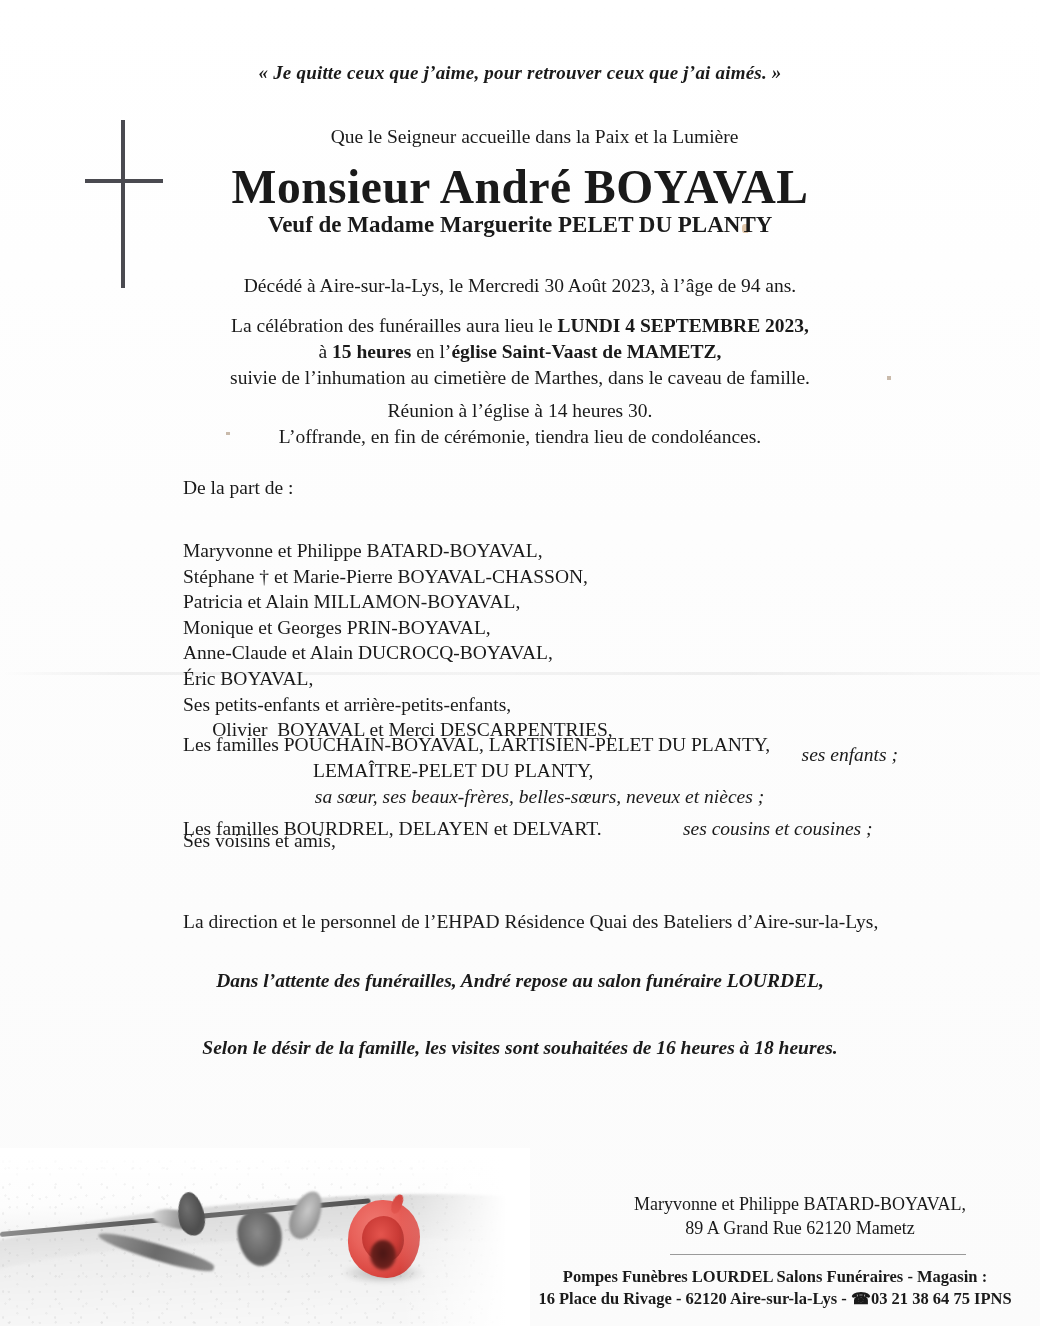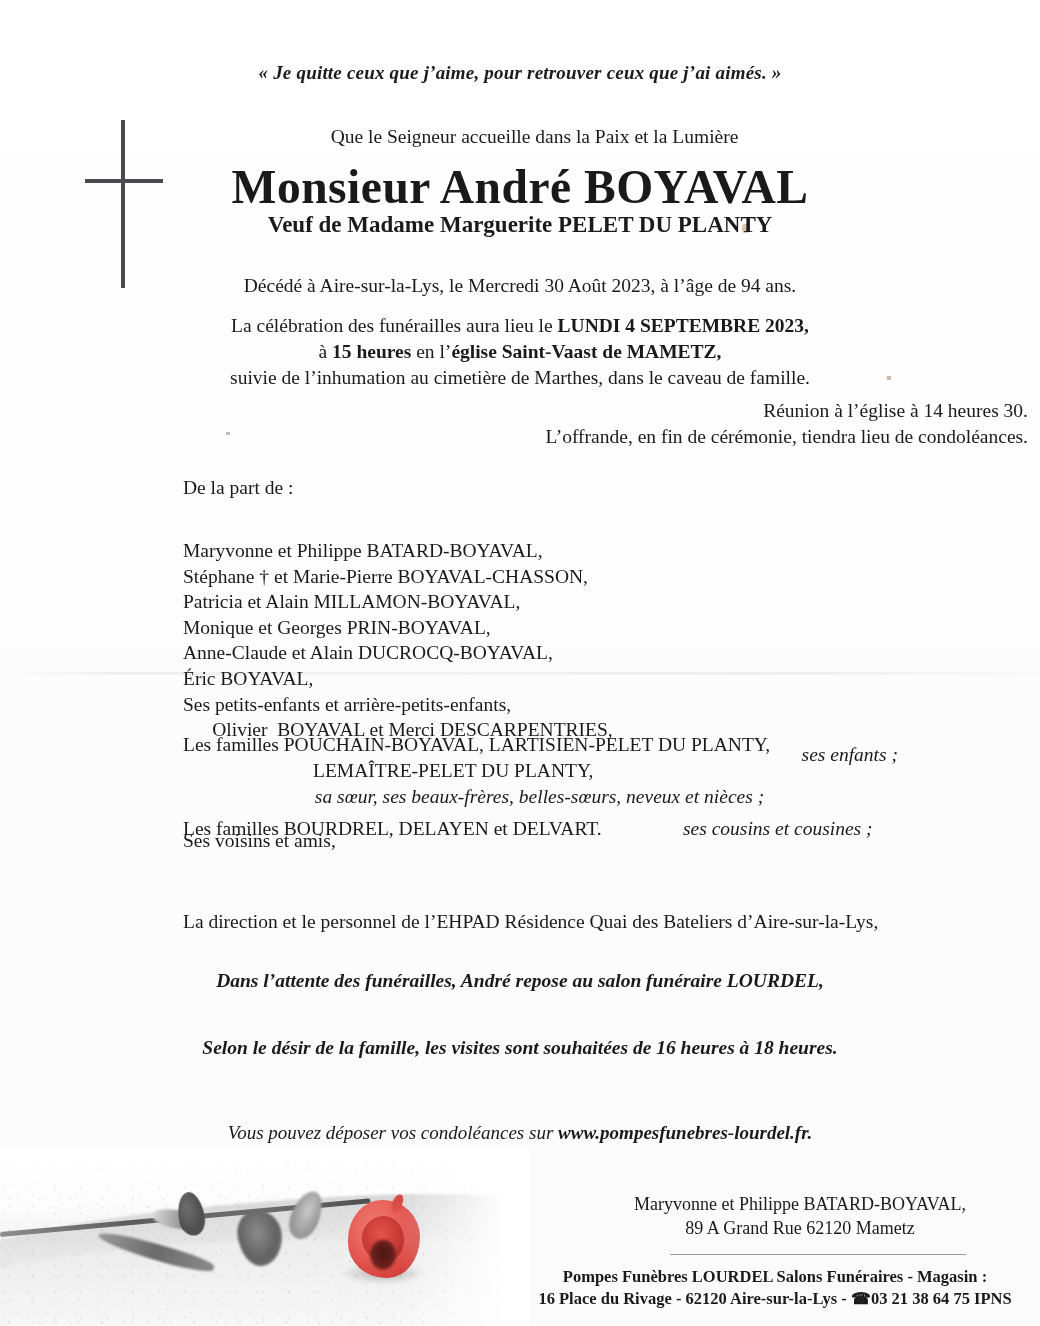--- a/index.html
+++ b/index.html
@@ -116,23 +116,23 @@
   .ceremony {
     position: absolute;
     left: 0; right: 0;
     top: 313px;
     text-align: center;
     font-size: 19.5px;
     line-height: 26px;
   }
   .reunion {
     position: absolute;
-    left: 0; right: 12px;
+    left: 0; right: 0;
     top: 398px;
-    text-align: right;
+    text-align: center;
     font-size: 19.5px;
     line-height: 26px;
   }
 
   .from-label {
     position: absolute;
     left: 183px;
     top: 477px;
     font-size: 19.5px;
   }
@@ -539,23 +539,20 @@
 
   <div class="ehpad">La direction et le personnel de l’EHPAD Résidence Quai des Bateliers d’Aire-sur-la-Lys,</div>
 
   <div class="repose">
     <div>Dans l’attente des funérailles, André repose au salon funéraire LOURDEL,</div>
   </div>
 
   <div class="visits">Selon le désir de la famille, les visites sont souhaitées de 16 heures à 18 heures.</div>
 
 
-  <div class="condolences">
-    <span>Vous pouvez déposer vos condoléances sur </span><b>www.pompesfunebres-lourdel.fr.</b>
-  </div>
 
   <div class="photo">
     <div class="sand-far"></div>
     <div class="dune"></div>
     <div class="dune2"></div>
     <div class="grain"></div>
     <div class="stem"></div>
     <div class="stem2"></div>
     <div class="leaf-b"></div>
     <div class="leaf-a"></div>

